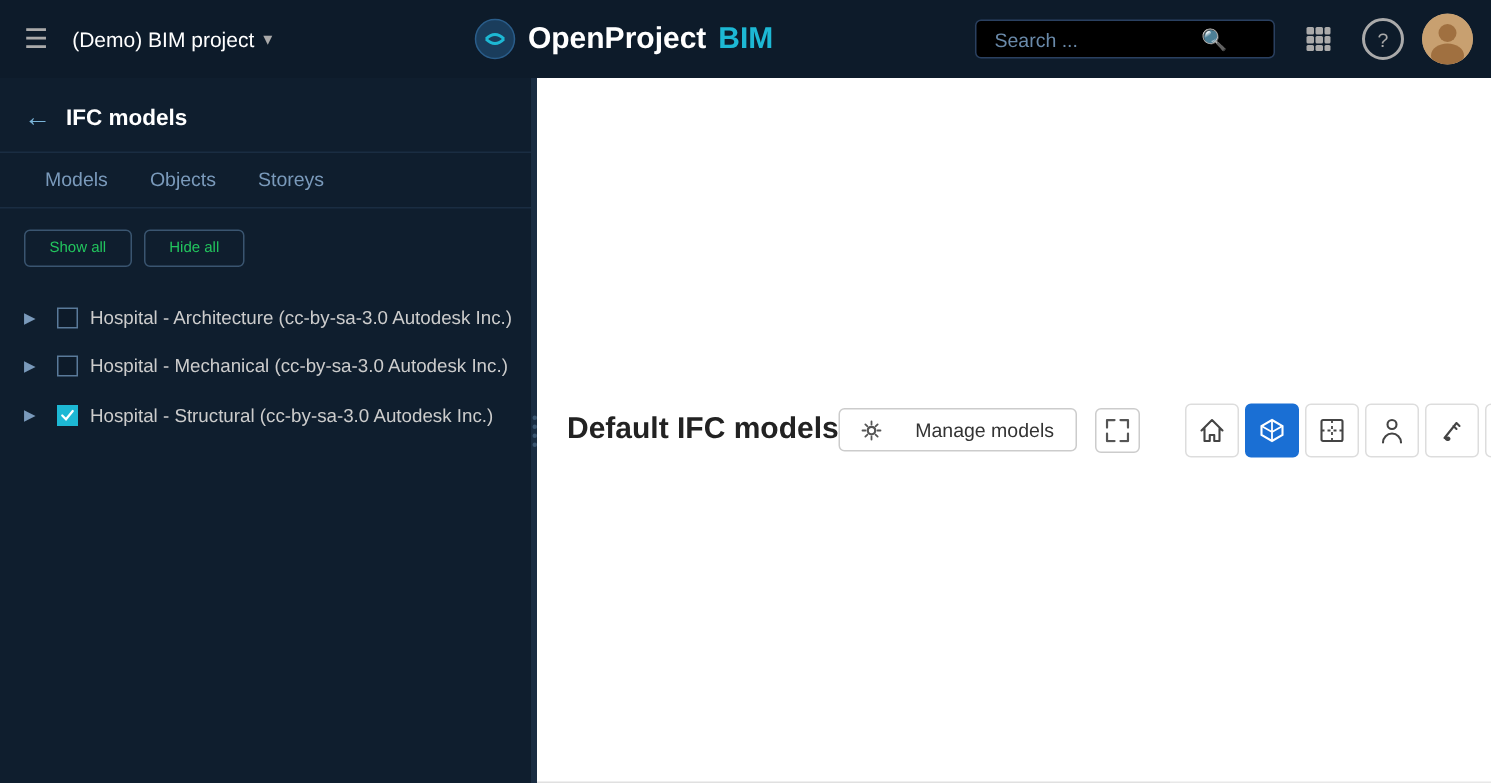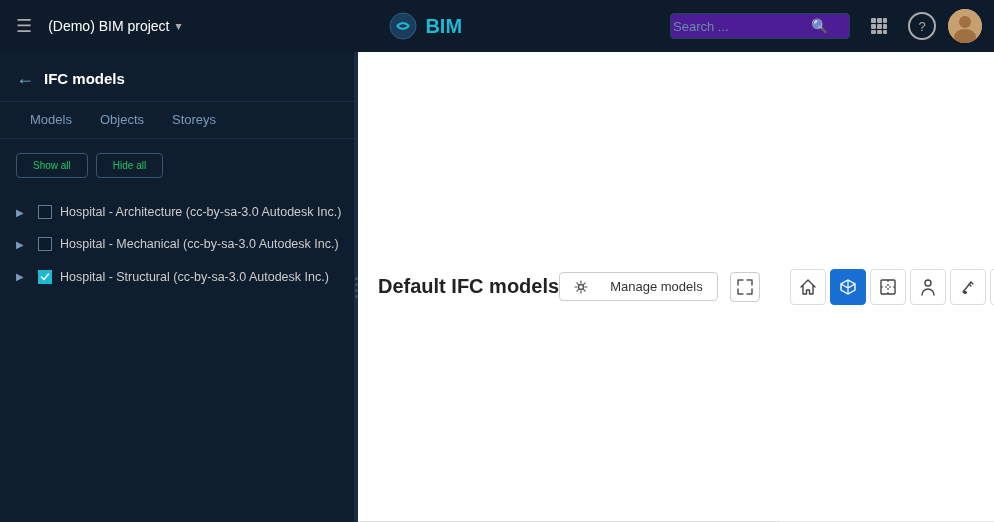--- a/index.html
+++ b/index.html
@@ -46,26 +46,26 @@
       gap: 8px;
     }
     .nav-logo .logo-icon {
       width: 28px;
       height: 28px;
     }
     .nav-logo .bim-text { color: #1db8d4; }
     .nav-search {
       display: flex;
       align-items: center;
-      background: #4c1d95;
+      background: #000000;
       border: 1px solid #2a4060;
       border-radius: 4px;
-      padding: 4px 2px;
+      padding: 4px 12px;
       gap: 8px;
-      width: 180px;
+      width: 200px;
     }
     .nav-search input {
       background: transparent;
       border: none;
       outline: none;
       color: #aaa;
       font-size: 13px;
       width: 130px;
     }
     .nav-search input::placeholder { color: #6a8aaa; }
@@ -332,20 +332,21 @@
     <span>(Demo) BIM project</span>
     <span class="chevron">▾</span>
   </div>
 
   <div class="nav-logo">
     <svg class="logo-icon" viewBox="0 0 28 28" fill="none" xmlns="http://www.w3.org/2000/svg">
       <circle cx="14" cy="14" r="13" fill="#1a3d5c" stroke="#2a5d8a" stroke-width="1"></circle>
       <path d="M8 14 Q14 8 20 14" stroke="#1db8d4" stroke-width="2" fill="none"></path>
       <path d="M8 14 Q14 20 20 14" stroke="#1db8d4" stroke-width="2" fill="none"></path>
     </svg>
+    <span>OpenProject</span>
     <span class="bim-text">BIM</span>
   </div>
 
   <div class="nav-search">
     <input type="text" placeholder="Search ..." style="">
     <span style="color:#6a8aaa;font-size:14px;">🔍</span>
   </div>
 
   <div class="nav-icon-btn">
     <svg width="18" height="18" viewBox="0 0 18 18">

